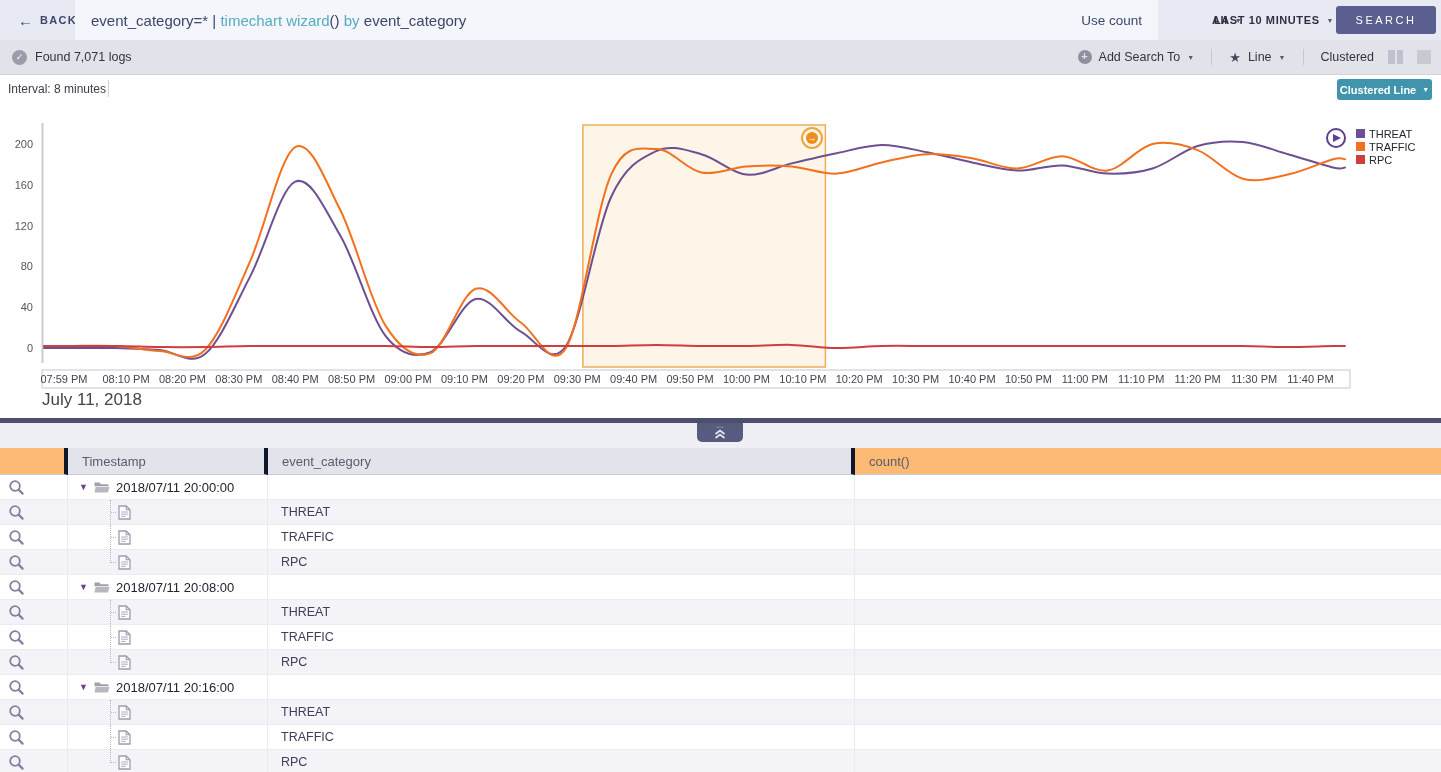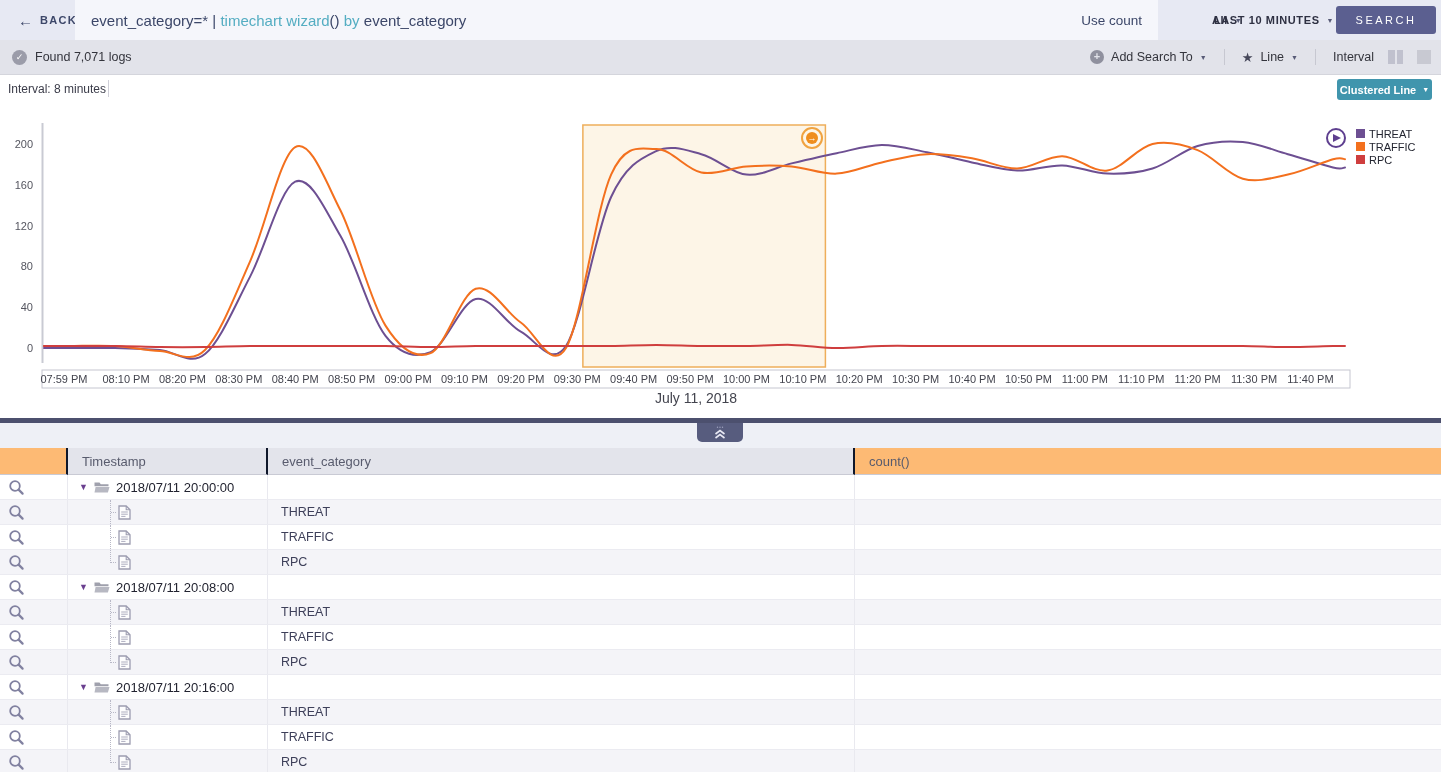--- a/index.html
+++ b/index.html
@@ -37,36 +37,36 @@
   .icon-sq{width:14px;height:14px;background:#c8c9d2;margin-left:6px;cursor:pointer}
   .tc-lbl{margin-right:6px}
 
   
   .chart-panel{position:absolute;left:0;top:75px;width:100%;height:343px;background:#fff}
   .interval{position:absolute;left:8px;top:7px;font-size:12px;color:#3b3c49}
   .interval-sep{position:absolute;left:108px;top:5px;height:17px;width:1px;background:#cfcfd8}
   .charttype-btn{position:absolute;left:1337px;top:4px;width:95px;height:21px;background:#4095ad;border-radius:3px;color:#fff;display:flex;align-items:center;justify-content:center;gap:6px;font-size:11px;font-weight:bold;cursor:pointer}
   .charttype-btn .caret{color:#fff}
   #chart-svg{position:absolute;left:0;top:0}
-  .datelbl{position:absolute;left:42px;top:315px;width:1308px;text-align:center;font-size:14px;color:#43444e}
+  .datelbl{position:absolute;left:42px;top:315px;width:1308px;text-align:left;font-size:17px;color:#43444e}
   .legend{position:absolute;left:1356px;top:52px}
   .litem{display:flex;align-items:center;gap:4px;height:13px;font-size:11px;color:#232530;cursor:pointer}
   .sw{width:9px;height:9px;display:inline-block}
   .play-btn{position:absolute;left:1326px;top:53px;width:20px;height:20px;border:2px solid #5e3f8f;border-radius:50%;background:#fff;cursor:pointer}
   .play-btn::after{content:"";position:absolute;left:5px;top:3.5px;border-left:8px solid #5e3f8f;border-top:4.5px solid transparent;border-bottom:4.5px solid transparent}
   .zoom-btn{position:absolute;left:801px;top:52px;width:22px;height:22px;border:2px solid #f0a341;background:#fdf6e8;border-radius:50%;display:flex;align-items:center;justify-content:center;cursor:pointer}
   .zoom-btn i{width:12px;height:12px;border-radius:50%;background:#ef8e1e;color:#fff;font-style:normal;font-size:9px;line-height:12px;text-align:center;font-weight:bold}
 
   
   .divider-bar{position:absolute;left:0;top:418px;width:100%;height:5px;background:#4c506e}
   .collapse-tab{position:absolute;left:697px;top:423px;width:46px;height:19px;background:#575c7e;border-radius:0 0 5px 5px;display:flex;flex-direction:column;align-items:center;justify-content:center;cursor:pointer}
 
   
   .thead{position:absolute;left:0;top:448px;width:100%;height:27px;display:flex;font-size:13px;color:#585b6d}
-  .th{display:flex;align-items:center;padding-left:14px;background:#e3e4eb;border-right:2px solid #0f172a;border-bottom:1px solid #c9cad4}
+  .th{display:flex;align-items:center;padding-left:14px;background:#e3e4eb;border-right:4px solid #0f172a;border-bottom:1px solid #c9cad4}
   .th.dark{background:#fdba74}
   .w0{width:68px;padding-left:0}
   .w1{width:200px}
   .w2{width:587px}
   .w3{flex:1;border-right:none}
   #table-rows{position:absolute;left:0;top:475px;width:100%;height:297px;overflow:hidden}
   .trow{display:flex;height:25px;background:#fff;border-bottom:1px solid #ebebf1}
   .trow.alt{background:#f4f4f8}
   .tc{position:relative;display:flex;align-items:center;border-right:1px solid #e9e9ef;height:100%}
   .tc0{width:68px;padding-left:8px}
@@ -116,21 +116,21 @@
       <span>Add Search To</span>
       <span class="caret">▼</span>
     </div>
     <span class="tsep"></span>
     <div class="tb-item">
       <span class="star">★</span>
       <span>Line</span>
       <span class="caret">▼</span>
     </div>
     <span class="tsep"></span>
-    <span class="tc-lbl">Interval</span>
+    <span class="tc-lbl">Clustered</span>
     <span class="icon-split">
         <i></i>
         <i></i>
       </span>
     <span class="icon-sq"></span>
   </div>
 </div>
 
 <div class="chart-panel">
   <svg id="chart-svg" width="1441" height="343">

